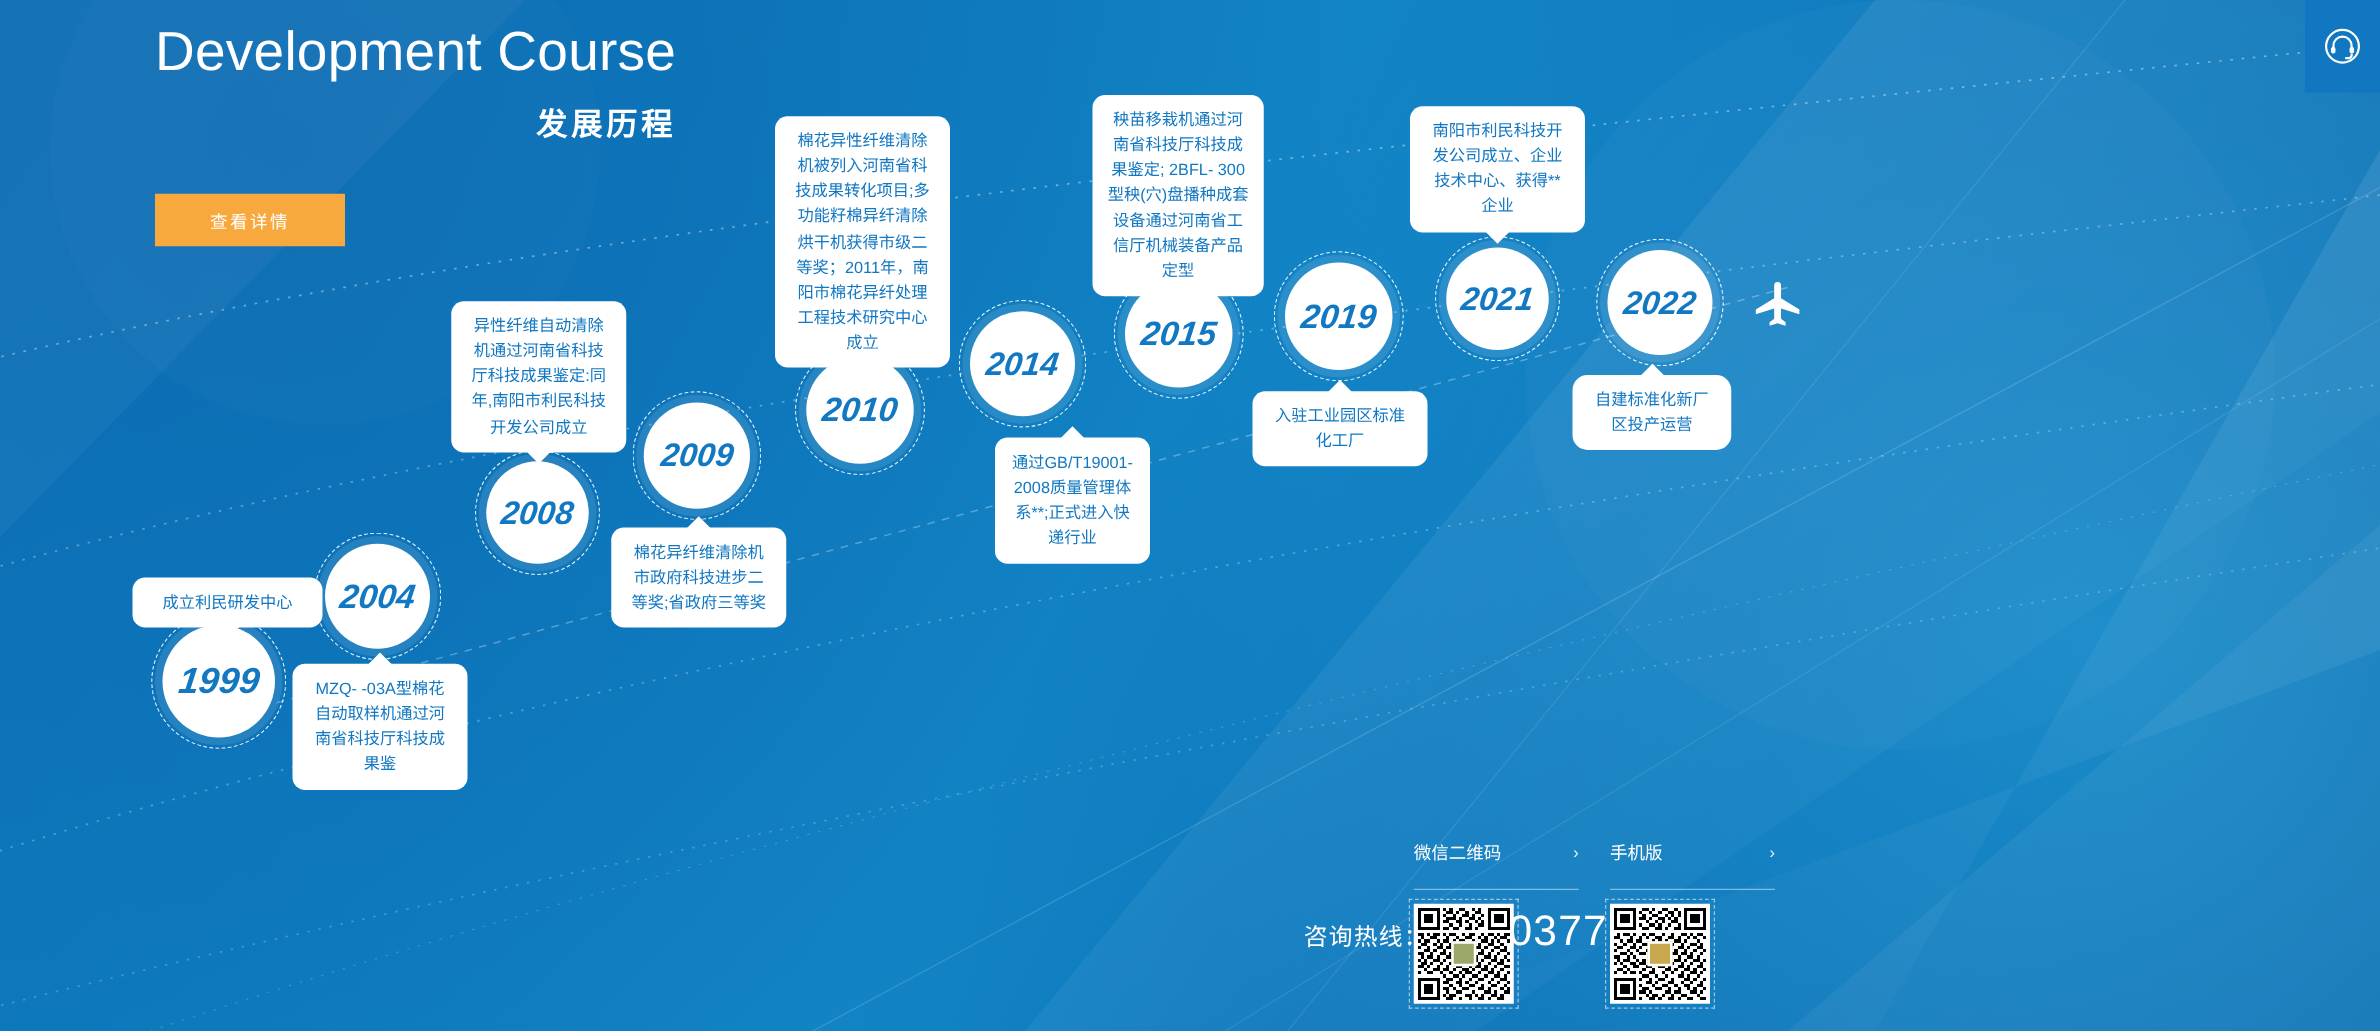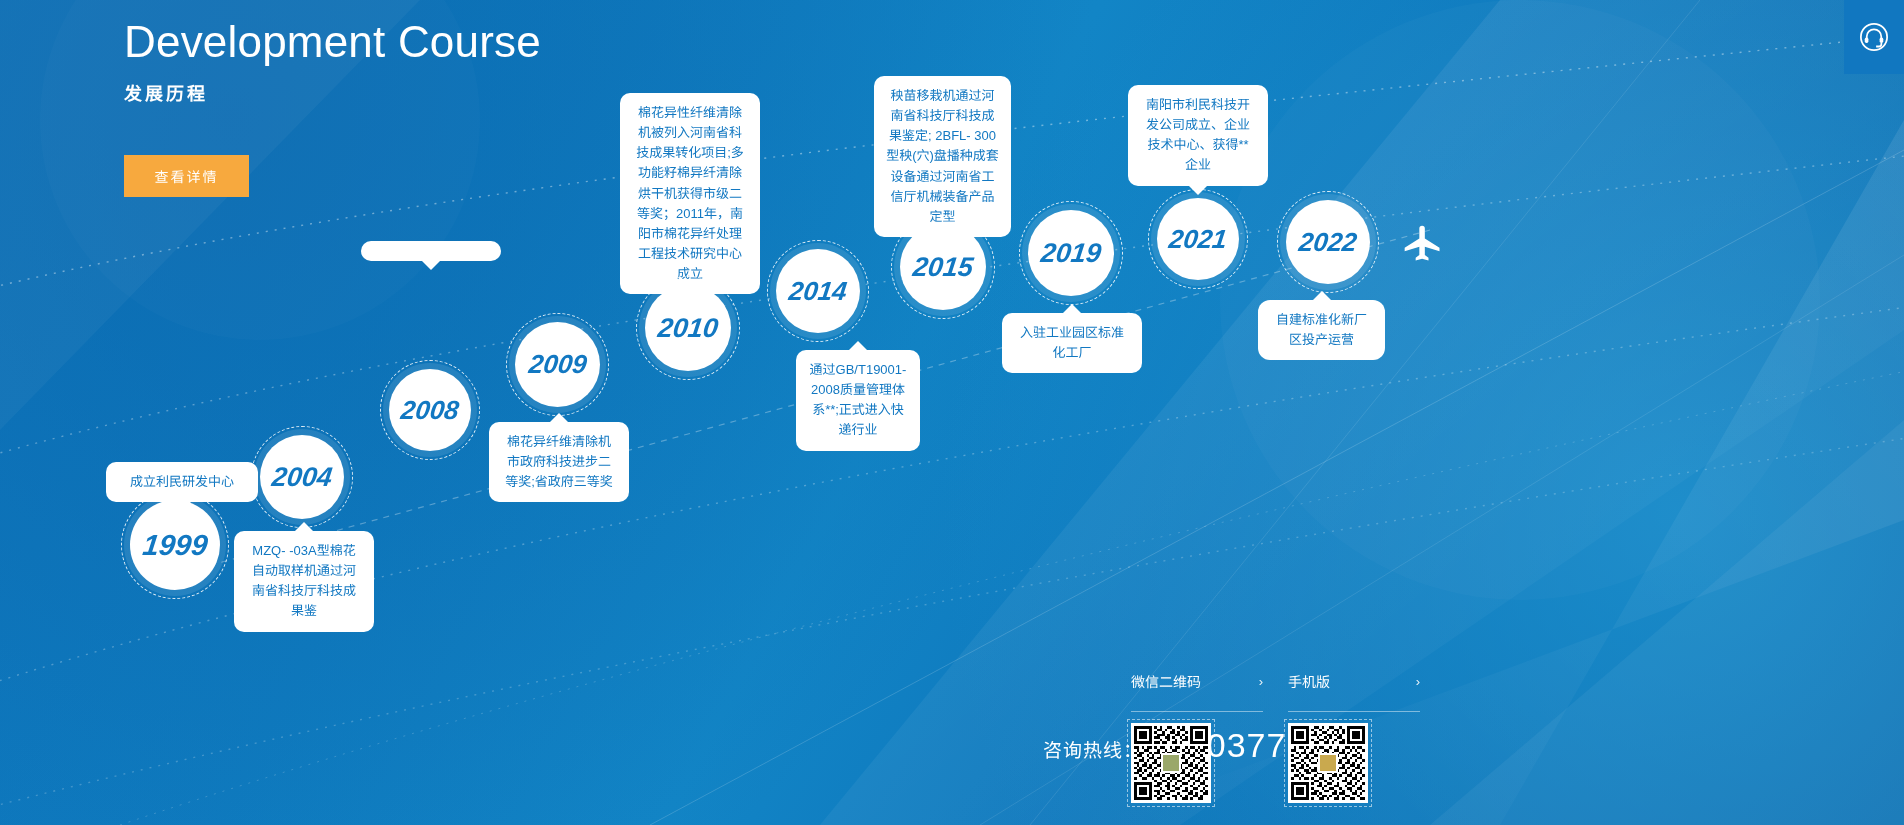--- a/index.html
+++ b/index.html
@@ -18,25 +18,25 @@
   }
   
   .bgsvg{position:absolute;inset:0;width:100%;height:100%;pointer-events:none;}
   
   .header{position:absolute;left:124px;top:14px;}
   .title-en{
     color:#ffffff;font-size:44px;font-weight:400;letter-spacing:.2px;
     line-height:1.25;white-space:nowrap;
   }
   .title-cn{
-    color:#ffffff;font-size:18px;font-weight:700;letter-spacing:3px;
-    margin-top:10px;white-space:nowrap;
+    color:#ffffff;font-size:25px;font-weight:700;letter-spacing:3px;
+    margin-top:10px;white-space:nowrap;text-align:right;
   }
   .detail-btn{
-    position:absolute;left:124px;top:155px;width:125px;height:42px;
+    position:absolute;left:124px;top:155px;width:152px;height:42px;
     background:#f7a93e;border:0;color:#ffffff;font-size:14px;letter-spacing:2px;
     display:flex;align-items:center;justify-content:center;cursor:pointer;
     font-family:"Liberation Sans","DejaVu Sans",sans-serif;
   }
   
   .node{position:absolute;}
   .circle{
     position:absolute;border-radius:50%;background:#ffffff;
     display:flex;align-items:center;justify-content:center;
     color:#1278c2;font-weight:700;font-style:italic;
@@ -156,20 +156,21 @@
     </div>
     <div class="callout arrow-up" style="left:234px;top:531px;width:140px;">
       <span class="arrow"></span>
       <span>MZQ- -03A型棉花自动取样机通过河南省科技厅科技成果鉴</span>
     </div>
   </div>
 
   <div class="node">
     <div class="callout arrow-down" style="left:361px;top:241px;width:140px;">
       <span class="arrow"></span>
+      <span>异性纤维自动清除机通过河南省科技厅科技成果鉴定:同年,南阳市利民科技开发公司成立</span>
     </div>
     <div class="circle" style="left:389px;top:369px;width:82px;height:82px;font-size:26px;">
       <span>2008</span>
     </div>
   </div>
 
   <div class="node">
     <div class="circle" style="left:515px;top:322px;width:85px;height:85px;font-size:26px;">
       <span>2009</span>
     </div>

